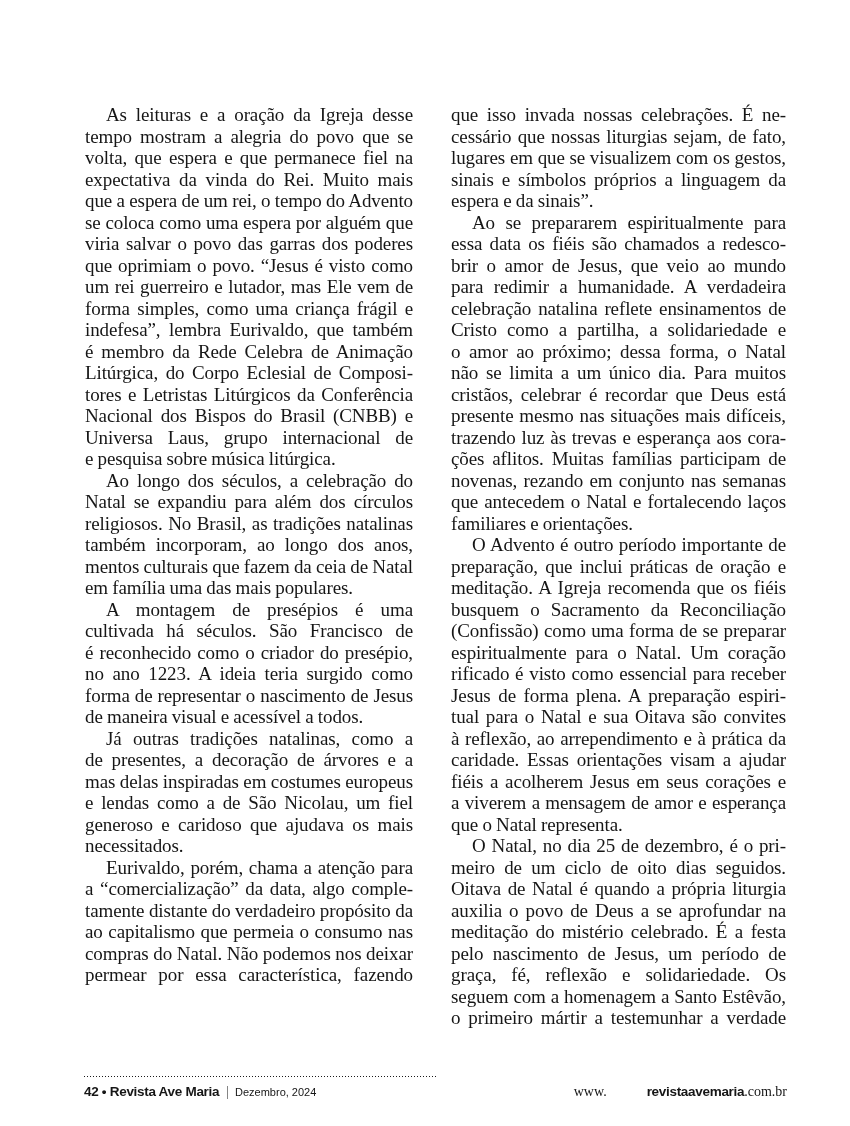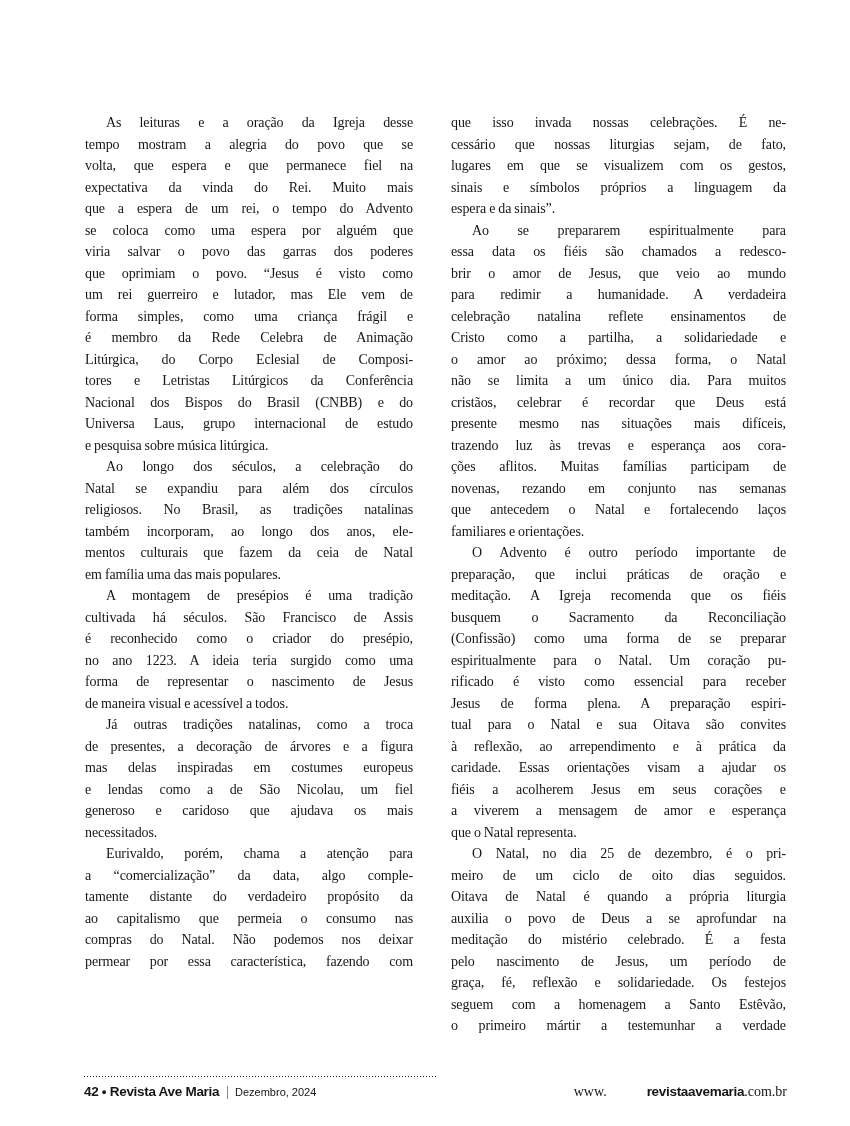--- a/index.html
+++ b/index.html
@@ -8,22 +8,22 @@
     background: #ffffff;
     position: relative;
     font-family: "Liberation Serif", serif;
     color: #161616;
     overflow: hidden;
   }
   .page { position: absolute; inset: 0; }
 
   .col {
     position: absolute;
-    top: 112px;
-    font-size: 14px;
+    top: 104px;
+    font-size: 19px;
     letter-spacing: -0.1px;
     word-spacing: -0.4px;
   }
   .col-left  { left: 85px;  width: 328px; }
   .col-right { left: 451px; width: 335px; }
 
   .line {
     height: 21.5px;
     line-height: 21.5px;
     overflow: hidden;
@@ -91,20 +91,21 @@
       <div class="line indent">As leituras e a oração da Igreja desse</div>
       <div class="line">tempo mostram a alegria do povo que se</div>
       <div class="line">volta, que espera e que permanece fiel na</div>
       <div class="line">expectativa da vinda do Rei. Muito mais</div>
       <div class="line">que a espera de um rei, o tempo do Advento</div>
       <div class="line">se coloca como uma espera por alguém que</div>
       <div class="line">viria salvar o povo das garras dos poderes</div>
       <div class="line">que oprimiam o povo. “Jesus é visto como</div>
       <div class="line">um rei guerreiro e lutador, mas Ele vem de</div>
       <div class="line">forma simples, como uma criança frágil e</div>
+      <div class="line">indefesa”, lembra Eurivaldo, que também</div>
       <div class="line">é membro da Rede Celebra de Animação</div>
       <div class="line">Litúrgica, do Corpo Eclesial de Composi-</div>
       <div class="line">tores e Letristas Litúrgicos da Conferência</div>
       <div class="line">Nacional dos Bispos do Brasil (CNBB) e do</div>
       <div class="line">Universa Laus, grupo internacional de estudo</div>
       <div class="line end">e pesquisa sobre música litúrgica.</div>
       <div class="line indent">Ao longo dos séculos, a celebração do</div>
       <div class="line">Natal se expandiu para além dos círculos</div>
       <div class="line">religiosos. No Brasil, as tradições natalinas</div>
       <div class="line">também incorporam, ao longo dos anos, ele-</div>

